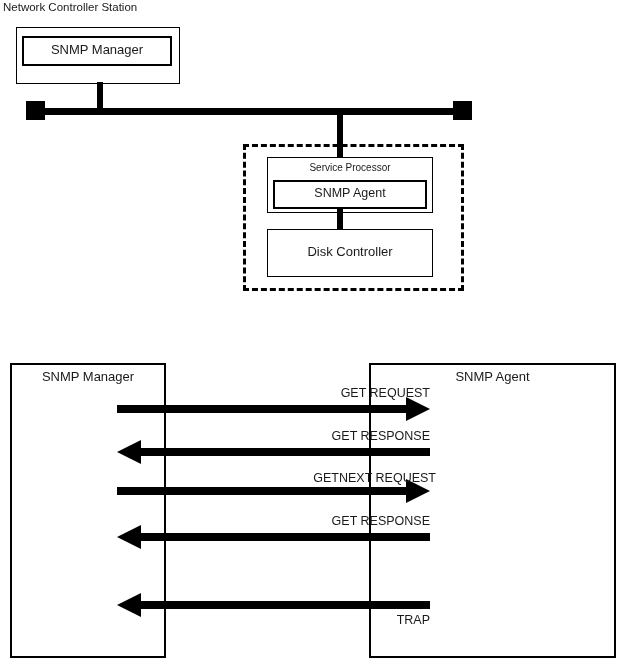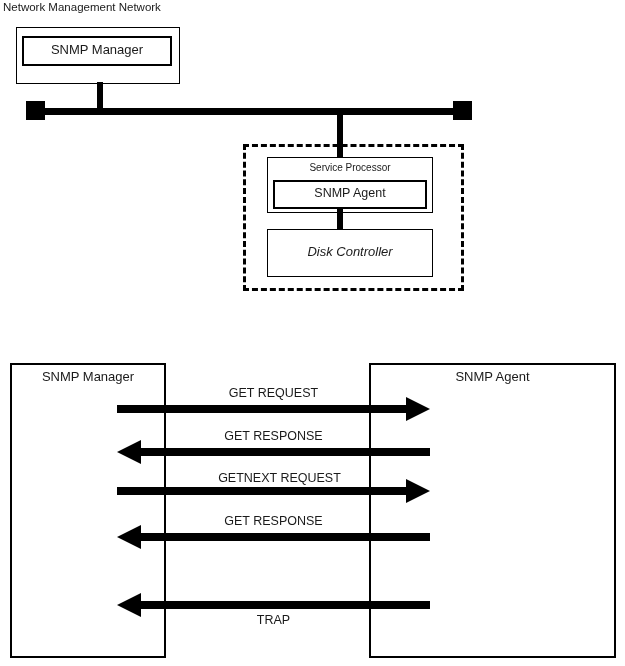--- a/index.html
+++ b/index.html
@@ -161,21 +161,20 @@
     border: 1.5px solid #000;
     box-sizing: border-box;
     background: #fff;
   }
   #disk-ctrl-label {
     left: 267px;
     top: 245px;
     width: 166px;
     text-align: center;
     font-size: 13px;
-    font-style: italic;
   }
   
   #seq-manager-box {
     position: absolute;
     left: 10px;
     top: 363px;
     width: 156px;
     height: 295px;
     border: 2.5px solid #000;
     box-sizing: border-box;
@@ -205,31 +204,31 @@
     text-align: center;
     font-size: 13px;
   }
   .msg-arrow {
     position: absolute;
     left: 0;
     top: 0;
   }
   .msg-label {
     position: absolute;
-    text-align: center;
+    text-align: right;
     font-size: 12.5px;
     color: #1a1a1a;
   }
 </style>
 </head>
 <body>
 
 <div id="canvas">
 
-  <div class="lbl" id="title-nms">Network Management Network</div>
+  <div class="lbl" id="title-nms">Network Controller Station</div>
 
   <div id="nms-outer-box"></div>
   <div id="nms-inner-box"></div>
   <div class="lbl" id="nms-inner-label">SNMP Manager</div>
 
   <div id="drop-manager"></div>
   <div id="bus-line"></div>
   <div id="bus-term-left"></div>
   <div id="bus-term-right"></div>
   <div id="drop-agent"></div>

